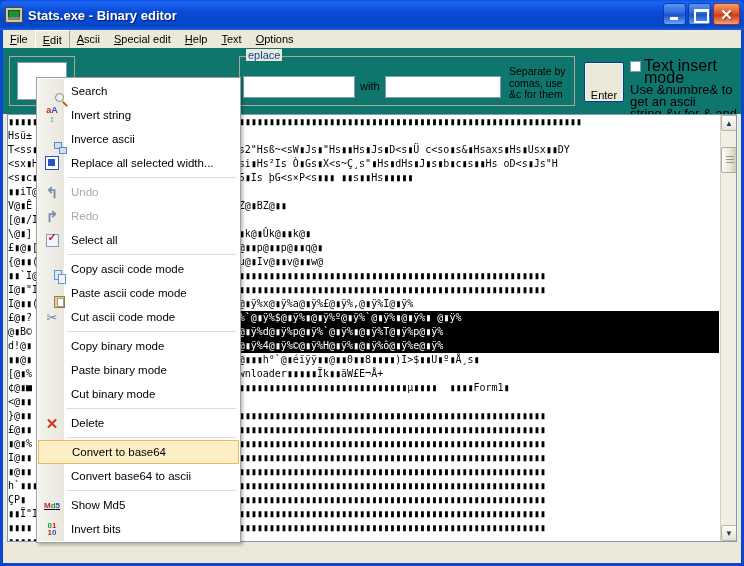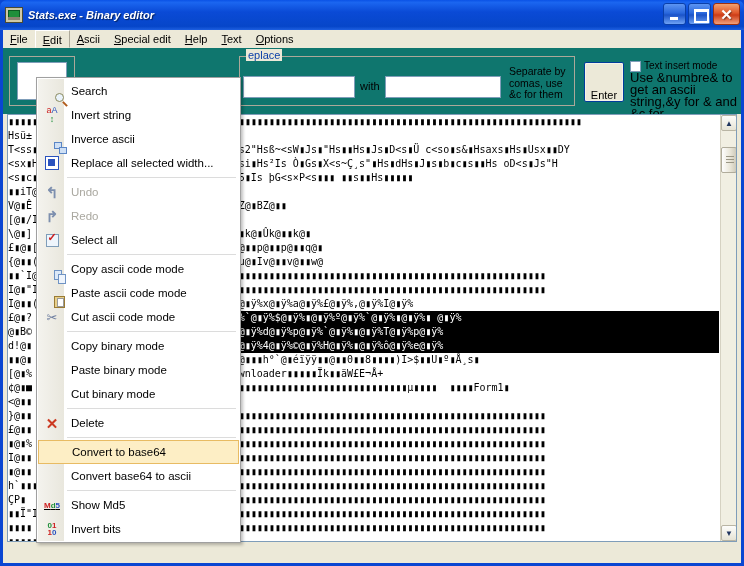--- a/index.html
+++ b/index.html
@@ -34,24 +34,23 @@
   #title-icon::before{
     content:''; position:absolute; left:2px; top:2px; right:2px; height:6px;
     background:#1f8f3a;
     border:1px solid #0d5a22;
   }
   #title-icon::after{
     content:''; position:absolute; left:2px; bottom:2px; width:12px; height:3px;
     background:#8a8470;
   }
   #title-text {
-    color:#ffffff; font-size:11px; font-weight:bold;
+    color:#ffffff; font-size:13px; font-weight:bold;
     text-shadow: 1px 1px 1px rgba(0,0,0,.55);
     white-space:nowrap;
-    font-style:italic;
   }
   #title-buttons{ position:absolute; right:4px; top:3px; display:flex; gap:2px; }
   .tbtn{
     width:23px; height:22px; border-radius:3px;
     border:1px solid #0b3fa8;
     display:flex; align-items:center; justify-content:center;
     position:relative;
   }
   .tbtn.min, .tbtn.max{
     background: linear-gradient(to bottom,#5d95f2 0%, #2a68dd 45%, #1b53c8 55%, #6ea2f5 100%);
@@ -146,21 +145,21 @@
     cursor:default;
   }
   #insert-box{
     position:absolute; left:627px; top:12px; width:112px;
   }
   #insert-row{ display:flex; align-items:flex-start; gap:3px; }
   .chk{
     width:11px; height:11px; background:#fff; border:1px solid #7f9db9;
     flex:0 0 auto; margin-top:1px;
   }
-  #insert-label{ font-size:10px; line-height:12px; color:#000; }
+  #insert-label{ font-size:16px; line-height:12px; color:#000; }
   #insert-hint{ font-size:13px; line-height:12px; color:#000; margin-top:0px; }
 
   
   #editor-wrap{
     position:absolute; left:4px; top:84px; width:730px; height:428px;
     background:#ffffff;
     border:1px solid #7f9db9;
     overflow:hidden;
   }
   #addr-col{
@@ -257,21 +256,21 @@
   
   .ic-search{ position:relative; }
   .ic-search i{
     position:absolute; width:9px;height:9px;border:1.6px solid #8a8a5e;
     border-radius:50%; left:3px; top:2px; background:#eaf3fb;
   }
   .ic-search b{
     position:absolute; width:6px;height:2px;background:#b05a18;
     transform:rotate(45deg); left:10px; top:12px;
   }
-  .ic-ab{ font-weight:normal; font-size:9px;text-align:center; }
+  .ic-ab{ font-weight:bold; font-size:9px;text-align:center; }
   .ic-ab .r{ color:#cc2020; }
   .ic-ab .b{ color:#2a52be; }
   .ic-ab .g{ color:#1f8f3a; }
   .ic-rect2{ position:relative; }
   .ic-rect2 i{
     position:absolute; width:8px;height:7px;border:1.4px solid #5b86c6;
     background:#cfe0f5; left:2px; top:3px;
   }
   .ic-rect2 b{
     position:absolute; width:8px;height:7px;border:1.4px solid #5b86c6;

